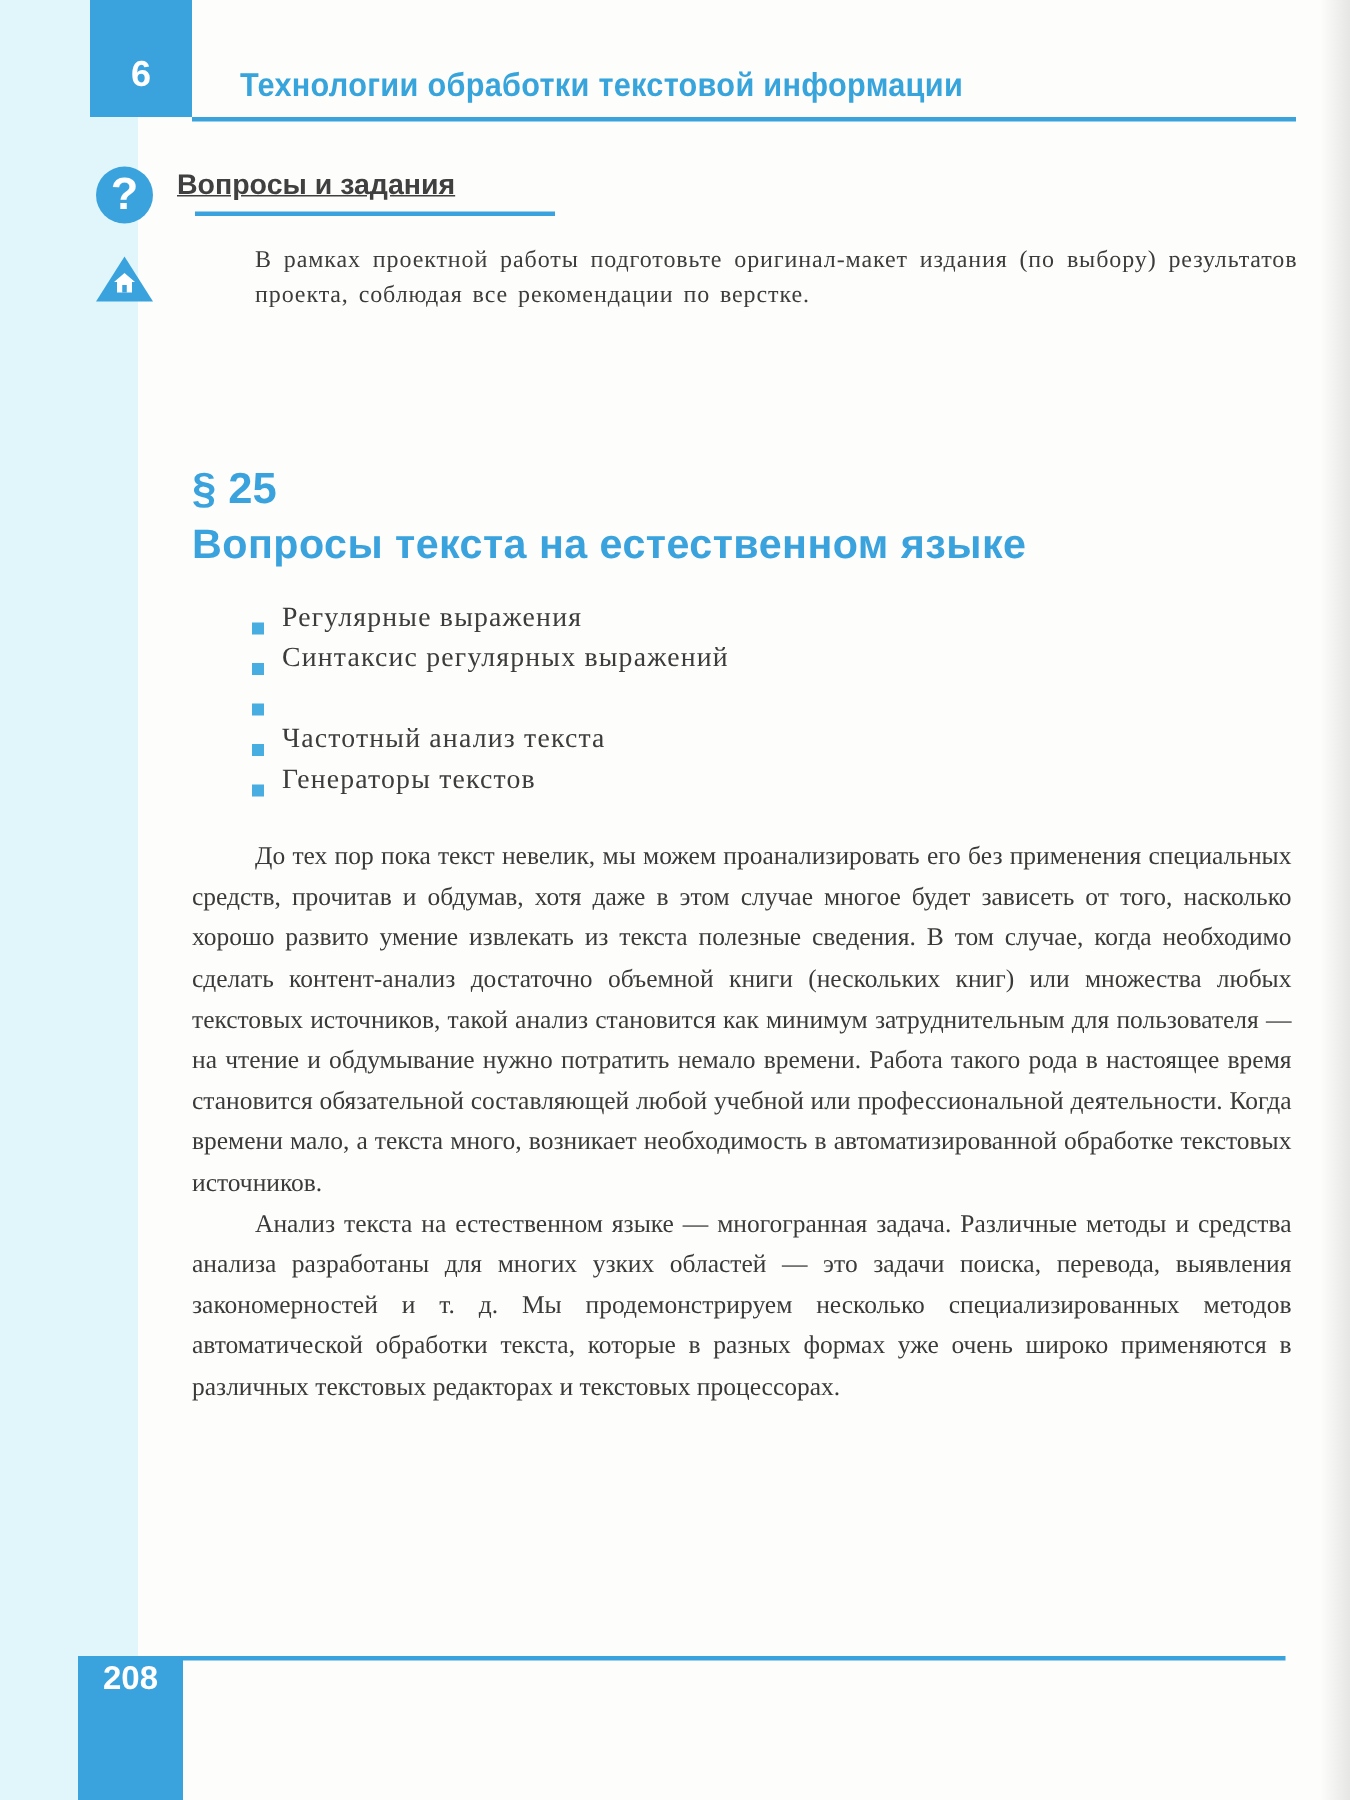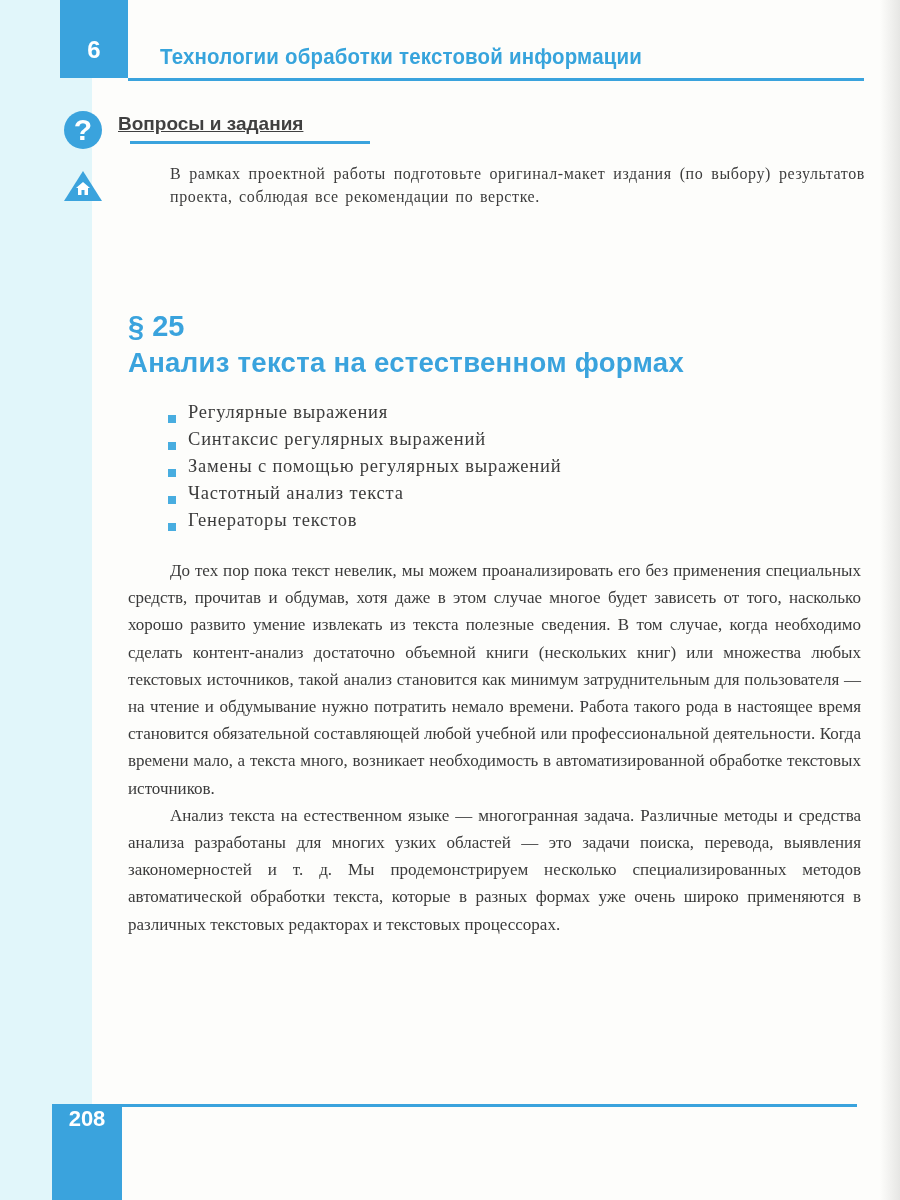--- a/index.html
+++ b/index.html
@@ -108,34 +108,33 @@
   <polygon points="20,1 39,31 1,31" fill="#3aa3dd"></polygon>
   <polygon points="20,12 27,18 25,18 25,25 15,25 15,18 13,18" fill="#ffffff"></polygon>
   <rect x="18.5" y="20" width="3" height="5" fill="#3aa3dd"></rect>
 </svg>
 
 <div class="qa-heading">Вопросы и задания</div>
 <div class="qa-rule"></div>
 <div class="task-text">В рамках проектной работы подготовьте оригинал-макет издания (по выбору) результатов проекта, соблюдая все рекомендации по верстке.</div>
 
 <div class="section-number">§ 25</div>
-<div class="section-title">Анализ текста на естественном формах</div>
+<div class="section-title">Вопросы текста на естественном языке</div>
 
 <ul class="topics">
   <li>
       <span class="bullet"></span>
       <span>Регулярные выражения</span>
     </li>
   <li>
       <span class="bullet"></span>
       <span>Синтаксис регулярных выражений</span>
     </li>
   <li>
       <span class="bullet"></span>
-      <span>Замены с помощью регулярных выражений</span>
     </li>
   <li>
       <span class="bullet"></span>
       <span>Частотный анализ текста</span>
     </li>
   <li>
       <span class="bullet"></span>
       <span>Генераторы текстов</span>
     </li>
 </ul>

